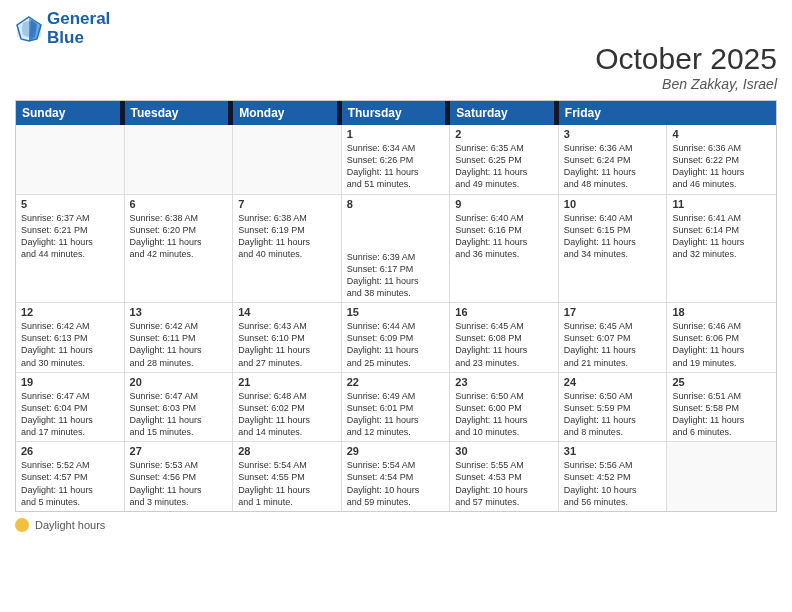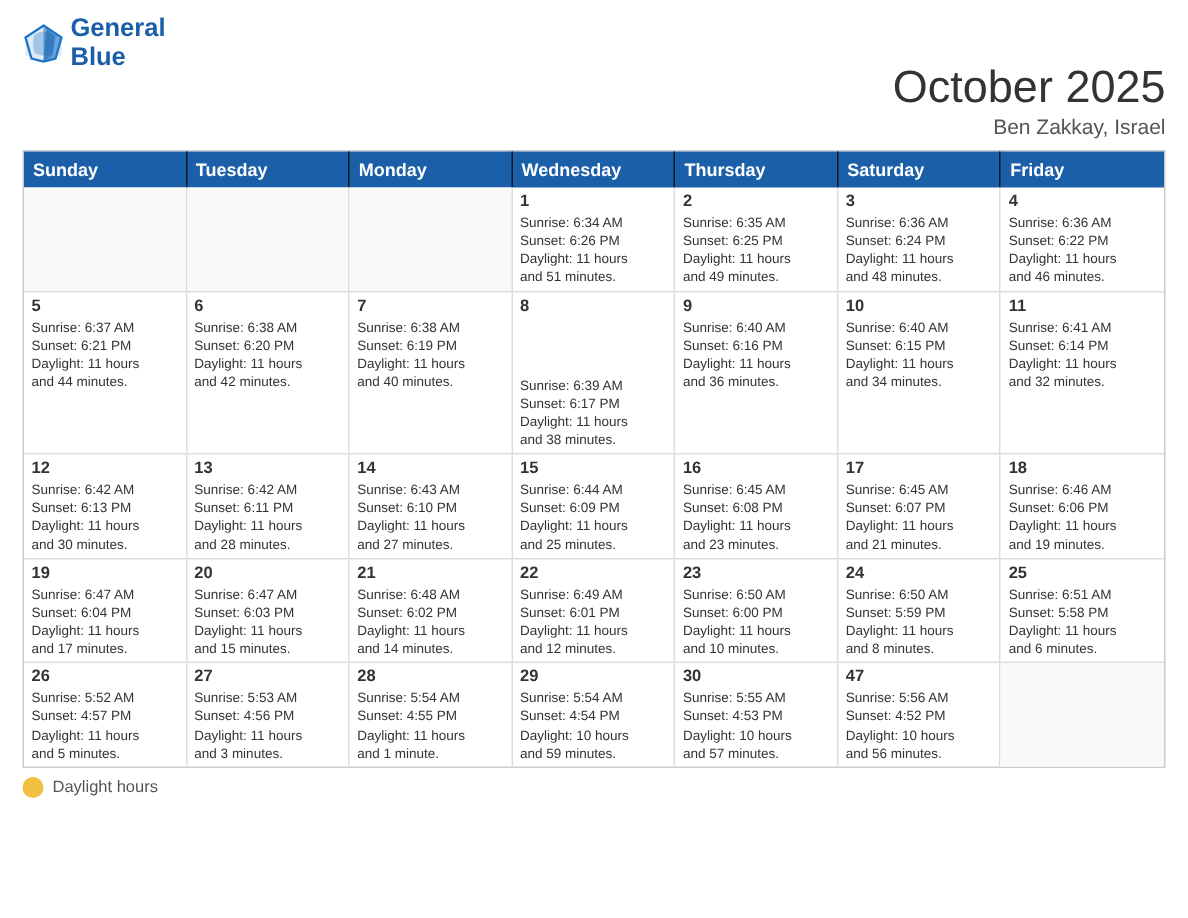--- a/index.html
+++ b/index.html
@@ -37,39 +37,40 @@
     }
     .month-title {
       font-size: 30px;
       font-weight: normal;
       color: #333;
       margin-top: 32px;
     }
     .subtitle {
       font-size: 14px;
       color: #555;
+      font-style: italic;
     }
     .calendar {
       flex: 1;
       display: flex;
       flex-direction: column;
       border: 1px solid #ccc;
     }
     .cal-header {
       display: grid;
       grid-template-columns: repeat(7, 1fr);
       background: #1a5fa8;
     }
     .cal-header-cell {
       color: #fff;
       font-size: 12px;
       font-weight: bold;
       padding: 5px 6px;
       text-align: left;
-      border-right: 1px solid #0f172a;
+      border-right: 5px solid #0f172a;
     }
     .cal-header-cell:last-child { border-right: none; }
     .cal-body {
       flex: 1;
       display: flex;
       flex-direction: column;
     }
     .cal-row {
       display: grid;
       grid-template-columns: repeat(7, 1fr);
@@ -136,21 +137,20 @@
       <div class="month-title">October 2025</div>
       <div class="subtitle">Ben Zakkay, Israel</div>
     </div>
   </div>
 
   <div class="calendar">
     <div class="cal-header">
     <div class="cal-header-cell">Sunday</div>
         <div class="cal-header-cell">Tuesday</div>
         <div class="cal-header-cell">Monday</div>
-        <div class="cal-header-cell">Wednesday</div>
         <div class="cal-header-cell">Thursday</div>
         <div class="cal-header-cell">Saturday</div>
         <div class="cal-header-cell">Friday</div>
       </div>
     <div class="cal-body">
     <div class="cal-row">
           <div class="cal-cell empty"></div>
           <div class="cal-cell empty"></div>
           <div class="cal-cell empty"></div>
           <div class="cal-cell">
@@ -365,21 +365,21 @@
 and 59 minutes.</div>
           </div>
           <div class="cal-cell">
             <span class="day-num">30</span>
             <div class="cell-text" style="white-space: pre-line;">Sunrise: 5:55 AM
 Sunset: 4:53 PM
 Daylight: 10 hours
 and 57 minutes.</div>
           </div>
           <div class="cal-cell">
-            <span class="day-num">47</span>
+            <span class="day-num">31</span>
             <div class="cell-text" style="white-space: pre-line;">Sunrise: 5:56 AM
 Sunset: 4:52 PM
 Daylight: 10 hours
 and 56 minutes.</div>
           </div>
           <div class="cal-cell empty"></div>
         </div>
       </div>
   </div>
 

